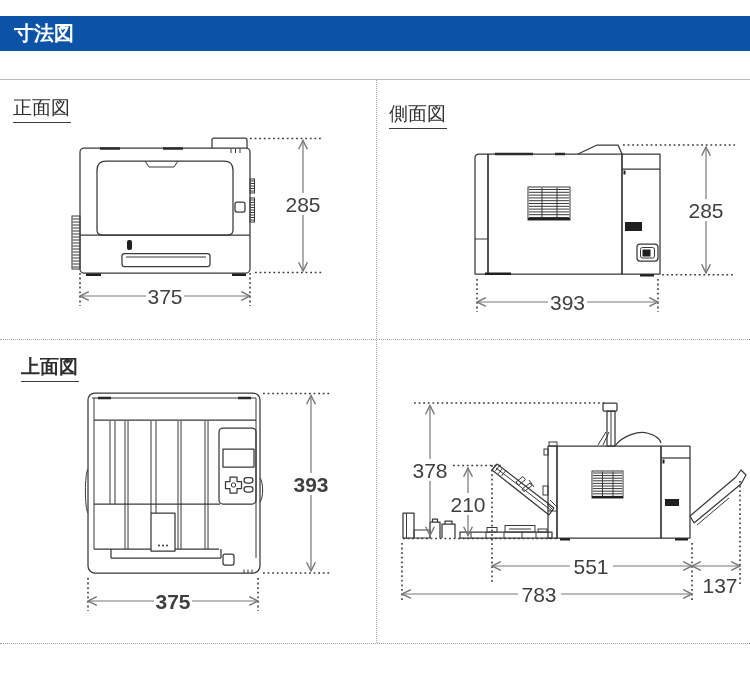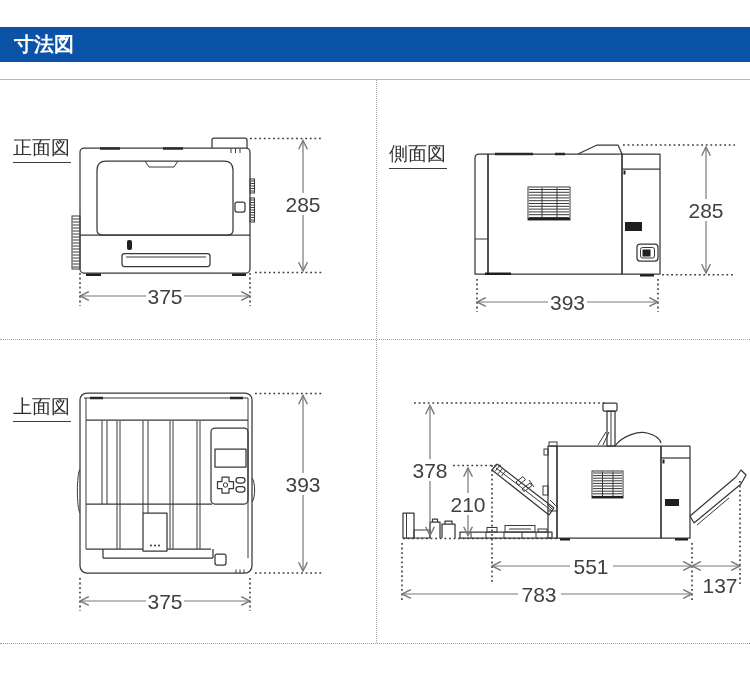--- a/index.html
+++ b/index.html
@@ -1,30 +1,30 @@
 <!DOCTYPE html>
 <html><head>
 <meta charset="utf-8">
 <style>
   html,body{margin:0;padding:0;background:#fff;}
   body{width:750px;height:698px;position:relative;overflow:hidden;
        font-family:"Liberation Sans","DejaVu Sans",sans-serif;-webkit-font-smoothing:antialiased;}
-  .title-bar{position:absolute;left:0;top:27px;width:750px;height:35px;background:#0b53a6;}
+  .title-bar{position:absolute;left:0;top:16px;width:750px;height:35px;background:#0b53a6;}
   .title-bar h1{margin:0;padding:0 0 0 14px;font-size:20px;line-height:35px;font-weight:bold;color:#fff;}
   .grid{position:absolute;left:0;top:79px;width:750px;height:565px;
         border-top:1px solid #b9b9b9;border-bottom:1px dotted #9d9d9d;box-sizing:border-box;}
   .vdiv{position:absolute;left:376px;top:0;height:100%;width:0;border-left:1px dotted #a6a6a6;}
   .hdiv{position:absolute;left:0;top:259px;width:100%;height:0;border-top:1px dotted #a6a6a6;}
   .quad{position:absolute;}
   .q-front{left:0;top:0;width:376px;height:259px;}
   .q-side{left:376px;top:6px;width:374px;height:259px;}
-  .q-top{left:0;top:259px;width:376px;height:306px;}
+  .q-top{left:8px;top:259px;width:376px;height:306px;font-weight:bold;}
   .q-usage{left:376px;top:259px;width:374px;height:306px;}
   .panel-label{position:absolute;left:13px;top:15px;font-size:19px;color:#2e2e2e;
-               border-bottom:1px solid #3a3a3a;padding:0 1px 1px 0;z-index:2;margin-top:40px;}
+               border-bottom:1px solid #3a3a3a;padding:0 1px 1px 0;z-index:2;}
   .draw{position:absolute;left:0;top:0;}
   svg .ln{fill:none;stroke:#383838;stroke-width:1.25;stroke-linejoin:round;}
   svg .th{fill:none;stroke:#383838;stroke-width:1;}
   svg .bold{fill:none;stroke:#2a2a2a;stroke-width:2.4;}
   svg .fl{fill:#1f1f1f;stroke:none;}
   svg .dim{stroke:#787878;stroke-width:1.2;fill:none;}
   svg .ldr{stroke:#3d3d3d;stroke-width:1.6;fill:none;stroke-dasharray:1.8 2.8;}
   svg .bg{fill:#ffffff;stroke:none;}
   svg .dimtxt{font-size:21px;fill:#3f3f3f;text-anchor:middle;font-family:"Liberation Sans","DejaVu Sans",sans-serif;}
 </style>

